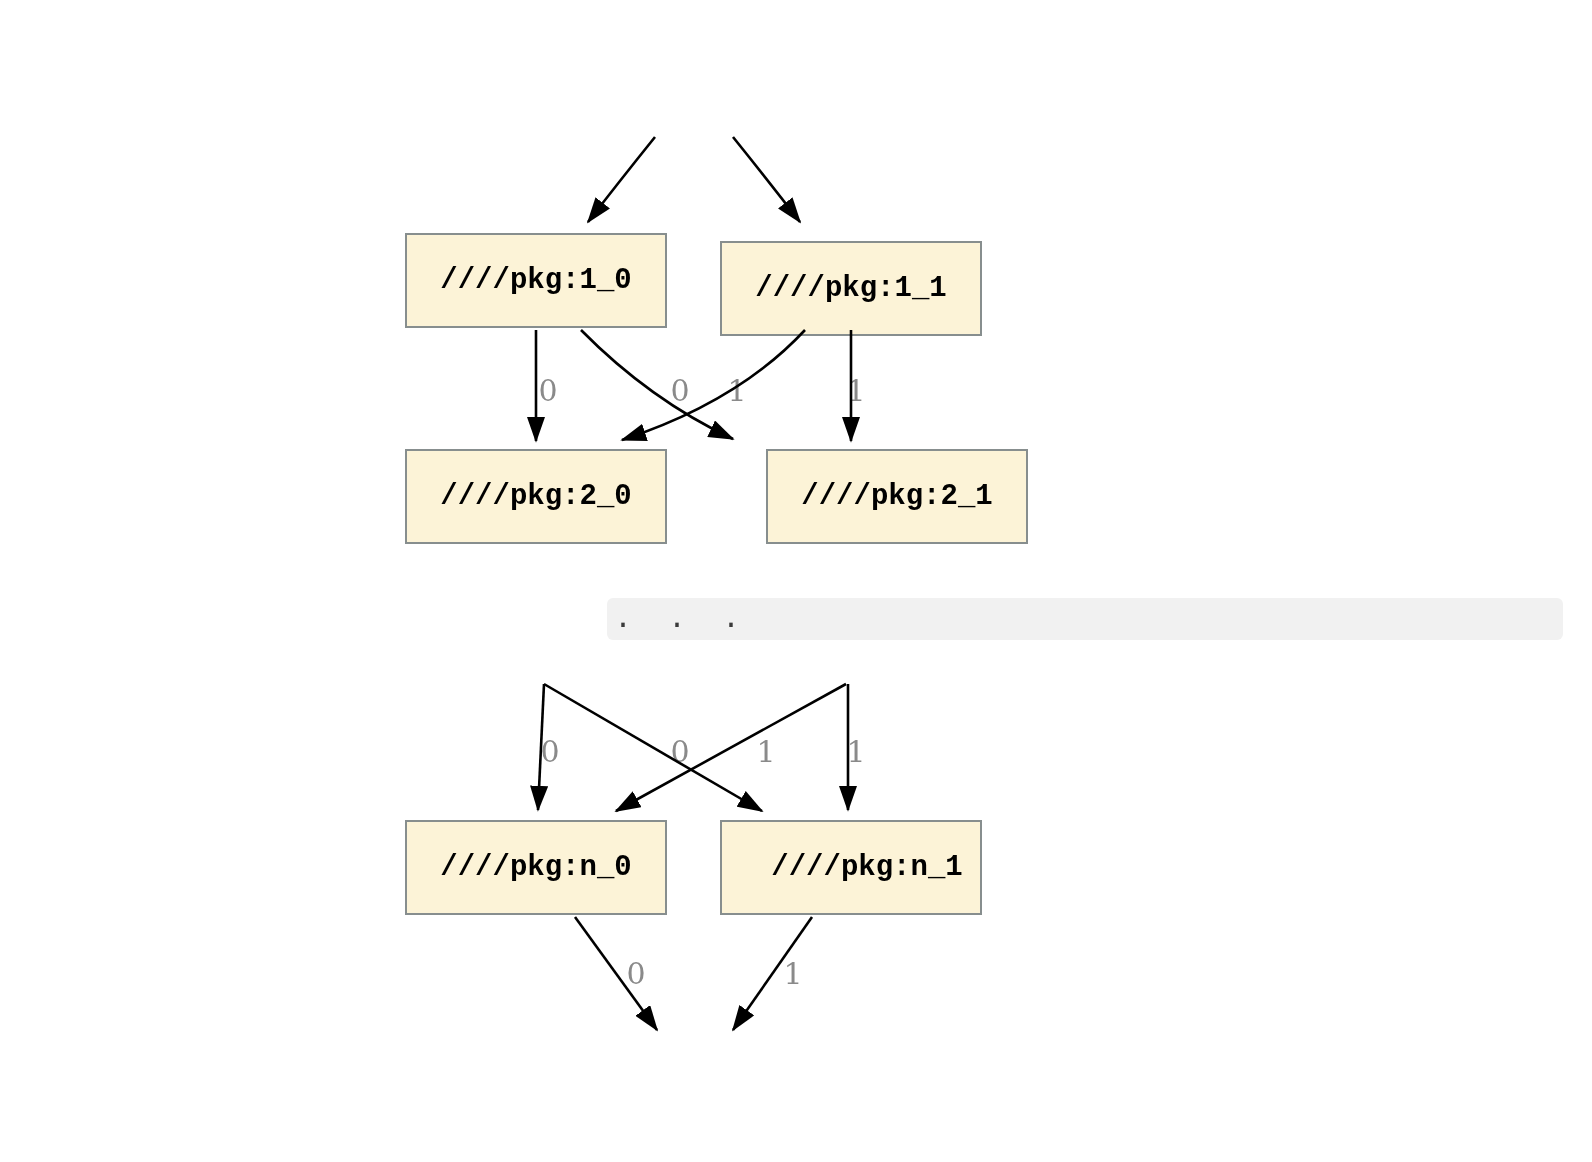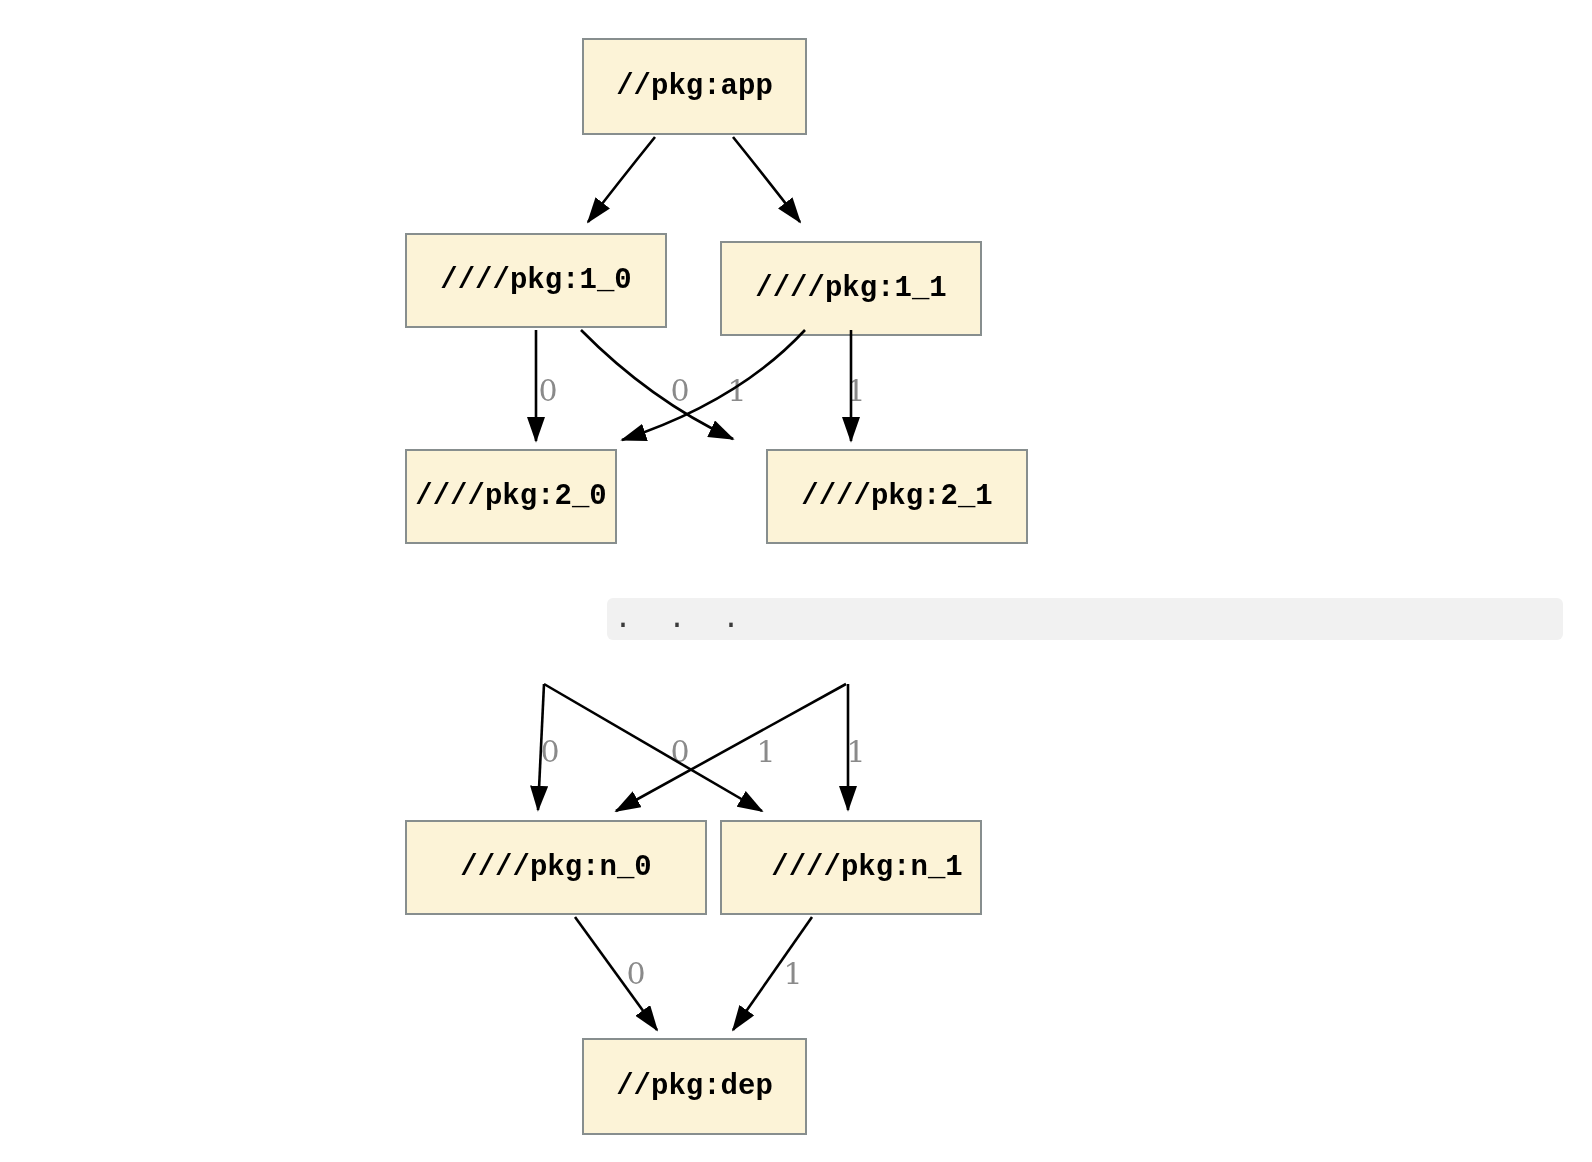--- a/index.html
+++ b/index.html
@@ -33,50 +33,48 @@
     background:#f1f1f1; border-radius:6px;
     display:flex; align-items:center;
     padding:0 0 0 7px;
     font-family:"Liberation Mono", monospace;
     font-size:30px; color:#3b3b3b; white-space:pre;
   }
   
   .n-app  { left:582px; top:38px;  width:225px; height:97px; }
   .n-1_0  { left:405px; top:233px; width:262px; height:95px;font-family:Liberation Mono, monospace; }
   .n-1_1  { left:720px; top:233px; width:262px; height:95px;margin-top:8px; }
-  .n-2_0  { left:405px; top:449px; width:212px; height:95px; }
+  .n-2_0  { left:405px; top:449px; width:262px; height:95px; }
   .n-2_1  { left:758px; top:449px; width:262px; height:95px;margin-left:8px; }
-  .n-n_0  { left:405px; top:820px; width:302px; height:95px; }
+  .n-n_0  { left:405px; top:820px; width:262px; height:95px; }
   .n-n_1  { left:720px; top:820px; width:262px; height:95px;padding-left:32px; }
   .n-dep  { left:582px; top:1038px; width:225px; height:97px; }
   
   .el-u0a { left:548px; top:391px; }
   .el-u0b { left:680px; top:391px; }
   .el-u1a { left:737px; top:391px; }
   .el-u1b { left:856px; top:391px; }
   .el-m0a { left:550px; top:752px; }
   .el-m0b { left:680px; top:752px; }
   .el-m1a { left:766px; top:752px; }
   .el-m1b { left:856px; top:752px; }
   .el-b0  { left:636px; top:974px; }
   .el-b1  { left:793px; top:974px; }
 </style>
 </head>
 <body>
 
 <div class="page">
 
-  <div class="node n-app">//pkg:app</div>
   <div class="node n-1_0">////pkg:1_0</div>
   <div class="node n-1_1">////pkg:1_1</div>
   <div class="node n-2_0">////pkg:2_0</div>
   <div class="node n-2_1">////pkg:2_1</div>
   <div class="node n-n_0">////pkg:n_0</div>
   <div class="node n-n_1">////pkg:n_1</div>
-  <div class="node n-dep">//pkg:dep</div>
 
   <div class="separator">.  .  .</div>
 
   <span class="elabel el-u0a">0</span>
   <span class="elabel el-u0b">0</span>
   <span class="elabel el-u1a">1</span>
   <span class="elabel el-u1b">1</span>
   <span class="elabel el-m0a">0</span>
   <span class="elabel el-m0b">0</span>
   <span class="elabel el-m1a">1</span>

